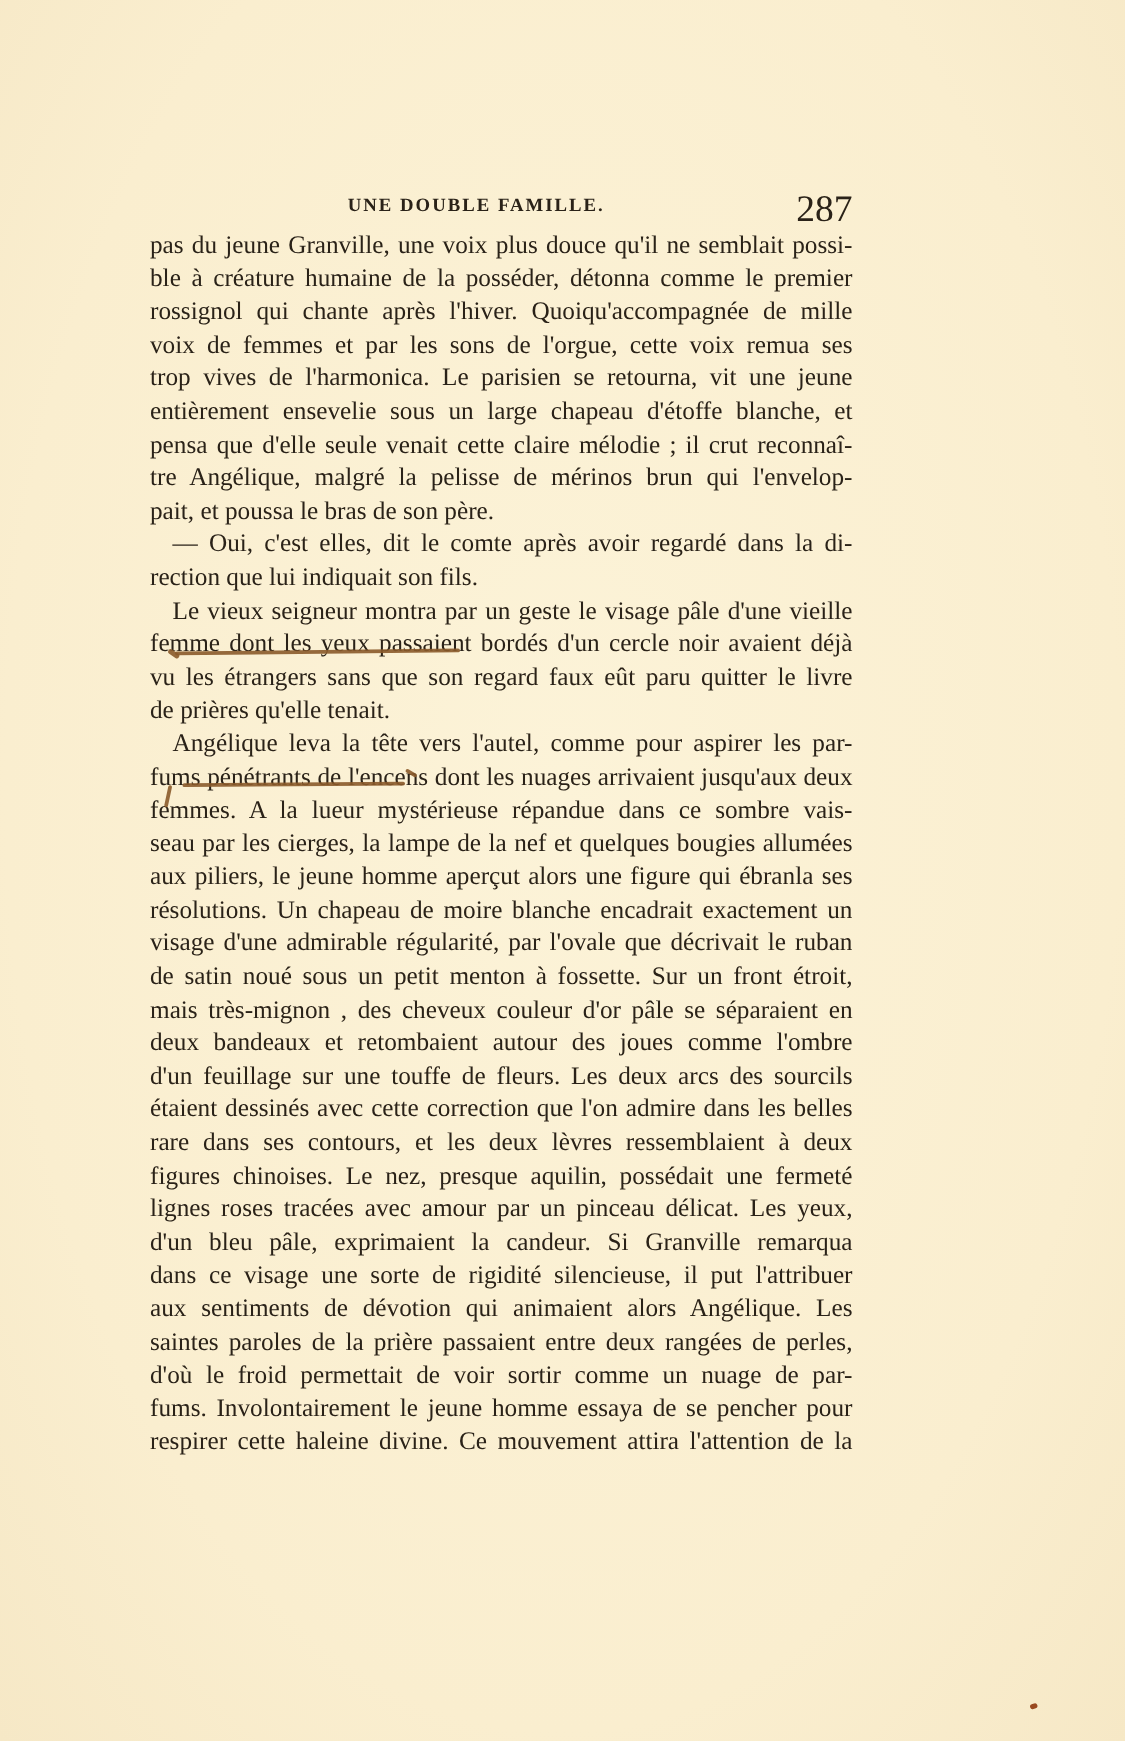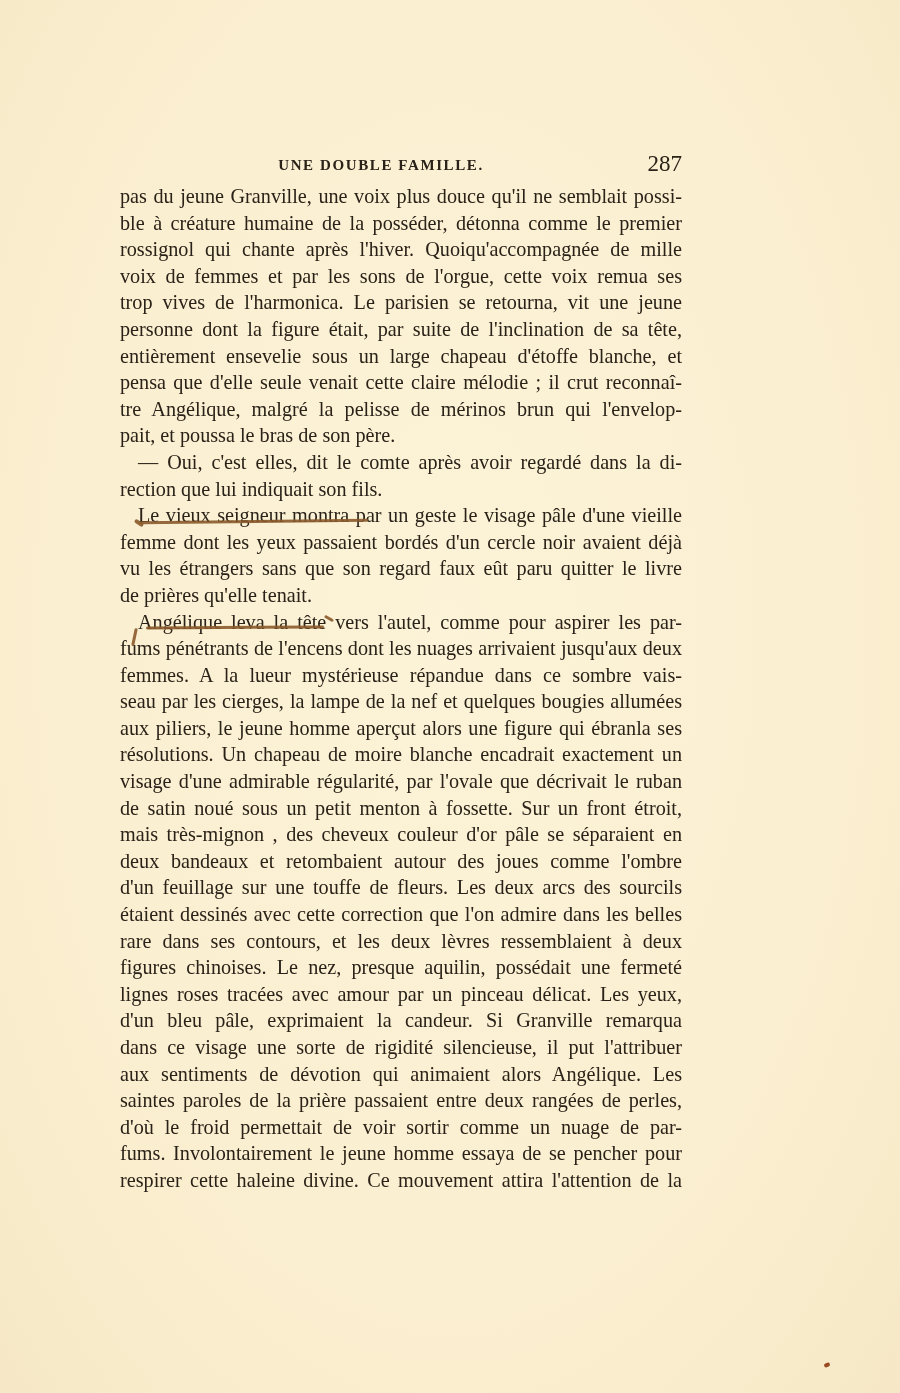--- a/index.html
+++ b/index.html
@@ -16,21 +16,21 @@
   }
   .running-head {
     position:absolute; top:155px; left:120px; width:562px; height:26px;
   }
   .running-title {
     position:absolute; left:0; right:0; text-align:center; top:2px;
     font-size:15px; letter-spacing:1.6px; font-weight:bold;
     padding-right:40px;
   }
   .page-number {
-    position:absolute; right:0; top:-4px; font-size:23px;
+    position:absolute; right:0; top:-4px; font-size:30px;
   }
   .body-text {
     position:absolute; top:183px; left:120px; width:562px;
     font-size:20.2px; line-height:26.6px;
     text-align:justify;
   }
   .line {
     display:block; height:26.6px; white-space:nowrap;
     text-align:justify; text-align-last:justify;
     overflow:visible;
@@ -51,21 +51,20 @@
     <div class="running-title">UNE DOUBLE FAMILLE.</div>
     <div class="page-number">287</div>
   </div>
 
   <div class="body-text">
     <span class="line">pas du jeune Granville, une voix plus douce qu'il ne semblait possi-</span>
     <span class="line">ble à créature humaine de la posséder, détonna comme le premier</span>
     <span class="line">rossignol qui chante après l'hiver. Quoiqu'accompagnée de mille</span>
     <span class="line">voix de femmes et par les sons de l'orgue, cette voix remua ses</span>
     <span class="line">trop vives de l'harmonica. Le parisien se retourna, vit une jeune</span>
-    <span class="line">personne dont la figure était, par suite de l'inclination de sa tête,</span>
     <span class="line">entièrement ensevelie sous un large chapeau d'étoffe blanche, et</span>
     <span class="line">pensa que d'elle seule venait cette claire mélodie ; il crut reconnaî-</span>
     <span class="line">tre Angélique, malgré la pelisse de mérinos brun qui l'envelop-</span>
     <span class="line last">pait, et poussa le bras de son père.</span>
     <span class="line indent">— Oui, c'est elles, dit le comte après avoir regardé dans la di-</span>
     <span class="line last">rection que lui indiquait son fils.</span>
     <span class="line indent">Le vieux seigneur montra par un geste le visage pâle d'une vieille</span>
     <span class="line">femme dont les yeux passaient bordés d'un cercle noir avaient déjà</span>
     <span class="line">vu les étrangers sans que son regard faux eût paru quitter le livre</span>
     <span class="line last">de prières qu'elle tenait.</span>

